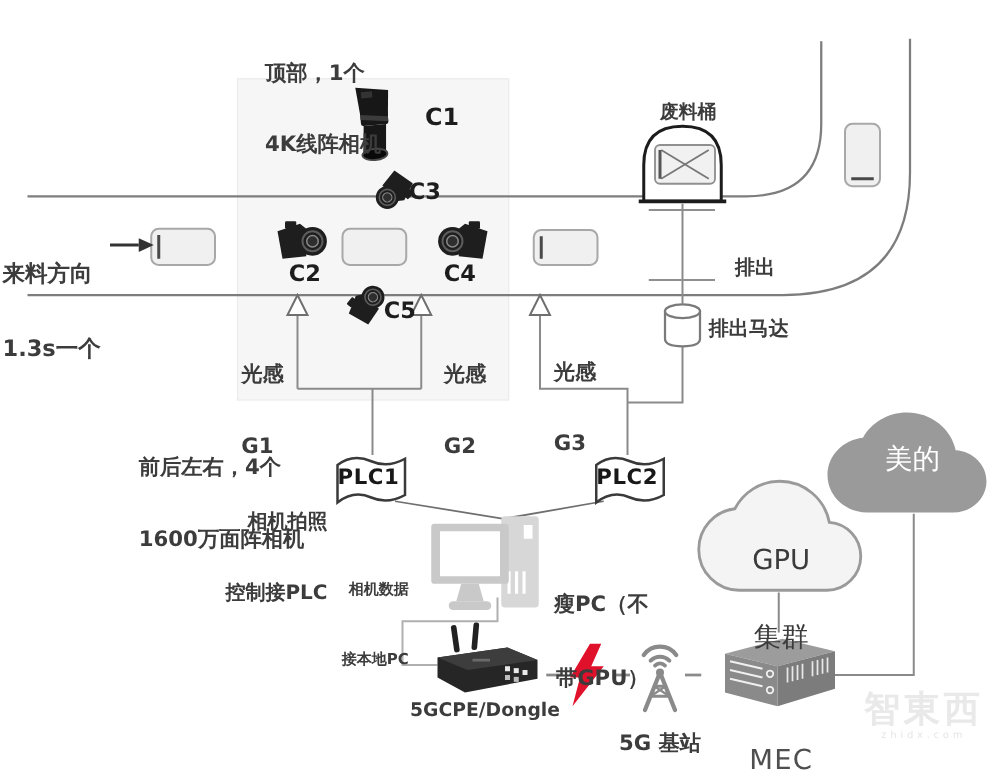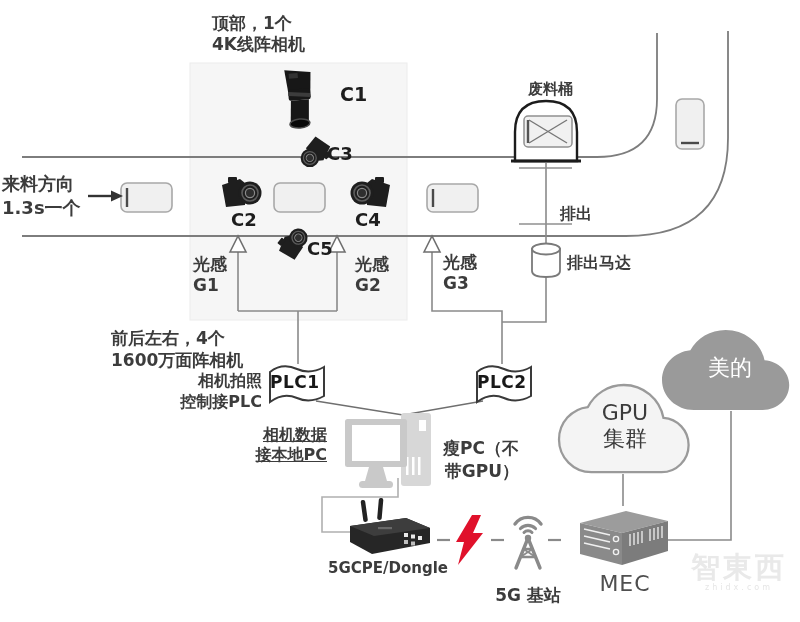--- a/index.html
+++ b/index.html
@@ -2,21 +2,21 @@
 <html><head>
 <meta charset="utf-8">
 <style>
   html,body{margin:0;padding:0;background:#ffffff;}
   .canvas{
     position:relative;width:800px;height:622px;background:#ffffff;overflow:hidden;
     font-family:"DejaVu Sans","Liberation Sans",sans-serif;
   }
   .art{position:absolute;left:0;top:0;}
   .lbl{position:absolute;font-weight:700;color:#3c3c3c;white-space:nowrap;line-height:21px;font-size:17px;}
-  .lbl .ln{display:block;}
+  .lbl .ln{display:block;margin-top:36px;}
   .cam-lbl{font-size:18px;color:#1d1d1d;}
   .plc-lbl{width:38px;text-align:center;font-size:17px;color:#181818;letter-spacing:0.5px;}
   .center{text-align:center;}
   .right{text-align:right;}
   .wm{position:absolute;left:680px;top:551px;width:118px;text-align:center;
       color:#e9e9e9;font-weight:700;}
   .wm .big{font-size:29px;letter-spacing:3px;line-height:32px;}
   .wm .sub{font-size:8px;letter-spacing:3px;color:#e6e6e6;font-weight:400;}
   .cloud-txt{font-weight:600;}
 </style>
@@ -241,49 +241,49 @@
   <div class="lbl" style="left:355px;top:254px;">
     <span class="ln">光感</span>
     <span class="ln">G2</span>
   </div>
   <div class="lbl" style="left:443px;top:252px;">
     <span class="ln">光感</span>
     <span class="ln">G3</span>
   </div>
 
   <div class="lbl" style="left:528px;top:79px;font-size:15px;">废料桶</div>
-  <div class="lbl" style="left:560px;top:203px;font-size:16px;">排出</div>
+  <div class="lbl" style="left:588px;top:203px;font-size:16px;">排出</div>
   <div class="lbl" style="left:567px;top:252px;font-size:16px;">排出马达</div>
 
   <div class="lbl" style="left:111px;top:327px;line-height:22px;">
     <span class="ln">前后左右，4个</span>
     <span class="ln">1600万面阵相机</span>
   </div>
 
   <div class="lbl right" style="left:148px;top:370px;width:114px;font-size:16px;">
     <span class="ln">相机拍照</span>
     <span class="ln">控制接PLC</span>
   </div>
 
   <div class="lbl plc-lbl" style="left:270px;top:372px;">PLC1</div>
   <div class="lbl plc-lbl" style="left:477px;top:372px;">PLC2</div>
 
-  <div class="lbl right" style="left:243px;top:425px;width:84px;font-size:16px;line-height:20px;text-decoration:underline;">
+  <div class="lbl right" style="left:243px;top:425px;width:84px;font-size:12px;line-height:20px;">
     <span class="ln">相机数据</span>
     <span class="ln">接本地PC</span>
   </div>
 
   <div class="lbl" style="left:443px;top:437px;line-height:23px;text-align:right;">
     <span class="ln">瘦PC（不</span>
     <span class="ln">带GPU）</span>
   </div>
 
   <div class="lbl center" style="left:328px;top:558px;width:120px;font-size:15px;font-weight:600;">5GCPE/Dongle</div>
   <div class="lbl center" style="left:478px;top:585px;width:100px;font-size:17px;">5G 基站</div>
-  <div class="lbl center" style="left:593px;top:573px;width:64px;font-size:22px;font-weight:400;color:#4f4f4f;letter-spacing:1px;">MEC</div>
+  <div class="lbl center" style="left:593px;top:598px;width:64px;font-size:22px;font-weight:400;color:#4f4f4f;letter-spacing:1px;">MEC</div>
 
   <div class="lbl center cloud-txt" style="left:583px;top:400px;width:84px;font-size:22px;line-height:26px;color:#3b3b3b;font-weight:500;">
     <span class="ln">GPU</span>
     <span class="ln">集群</span>
   </div>
   <div class="lbl center" style="left:688px;top:357px;width:84px;font-size:22px;color:#ffffff;font-weight:500;">美的</div>
 
   <div class="wm">
     <div class="big">智東西</div>
     <div class="sub">zhidx.com</div>

